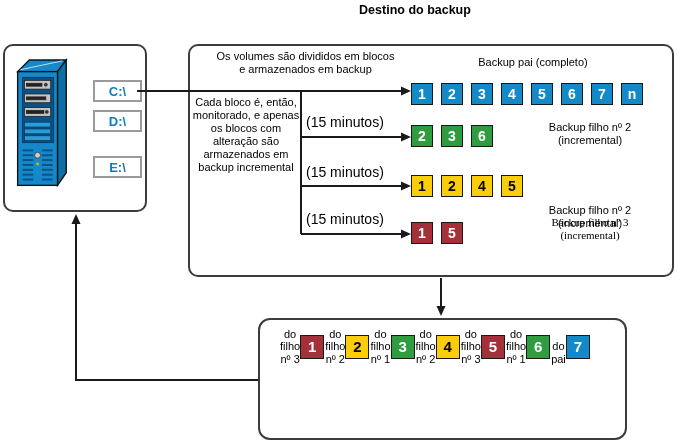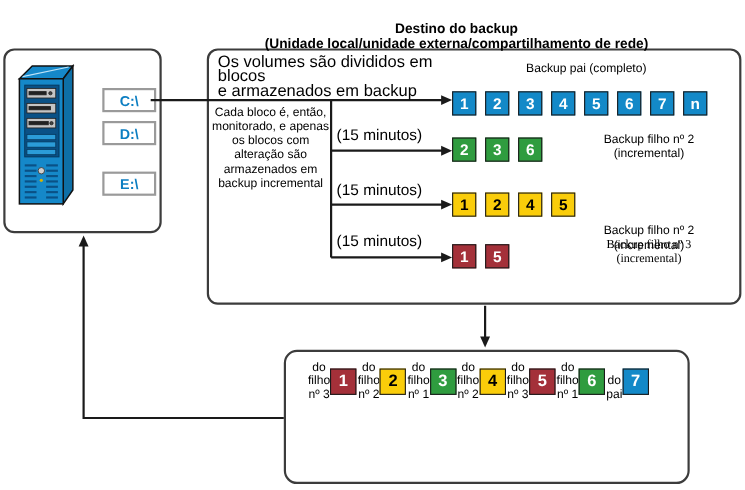--- a/index.html
+++ b/index.html
@@ -6,35 +6,35 @@
   #canvas {
     position:relative; width:677px; height:445px;
     font-family:"Liberation Sans", sans-serif;
     color:#000; background:#fff; overflow:hidden;
   }
   .pre { white-space:pre-line; }
   .abs { position:absolute; }
 
   
   #title { left:160px; top:3px; width:510px; text-align:center;
-           font-weight:bold; font-size:12.5px; line-height:14px; z-index:3;margin-top:16px; }
+           font-weight:bold; font-size:12.5px; line-height:14px; z-index:3; }
 
   
   .rbox { position:absolute; border:2px solid #3c3c3c; border-radius:10px; background:#fff; box-sizing:border-box; }
   #server-box  { left:3px;   top:44px;  width:144px; height:168px; z-index:0; }
   #backup-box  { left:188px; top:44px;  width:486px; height:233px; z-index:0; }
   #restore-box { left:258px; top:318px; width:369px; height:122px; border-radius:12px; z-index:0; }
 
   
   .drive { position:absolute; left:88px; width:49px; height:22px; background:#fff;
            border:2px solid #9a9a9a; box-sizing:border-box; display:flex; align-items:center; justify-content:center;
            font-weight:bold; font-size:13px; z-index:2; }
 
   
-  #top-note  { left:198px; top:50px;  width:215px; text-align:left; font-size:15px; line-height:13px; z-index:2; }
+  #top-note  { left:198px; top:50px;  width:215px; text-align:center; font-size:11px; line-height:13px; z-index:2; }
   #left-note { left:190px; top:96px;  width:112px; text-align:center; font-size:11px; line-height:13px; z-index:2; }
   .interval  { position:absolute; left:306px; font-size:14px; z-index:2; }
 
   
   .blocks-row { position:absolute; left:411px; display:flex; gap:8px; z-index:2; }
   .block { width:22px; height:22px; box-sizing:border-box; border:1px solid #1a1a1a;
            display:flex; align-items:center; justify-content:center;
            font-weight:bold; font-size:14px; }
   .row-label { position:absolute; text-align:center; font-size:11px; line-height:13px; z-index:2; }
 
@@ -50,21 +50,20 @@
   #arrows { position:absolute; left:0; top:0; z-index:1; pointer-events:none; }
   #server-art { position:absolute; left:0; top:0; width:100%; height:100%; }
 </style>
 </head>
 <body>
 
 <div id="canvas">
 
   <div id="title" class="abs">
     <div>Destino do backup</div>
-    <div>(Unidade local/unidade externa/compartilhamento de rede)</div>
   </div>
 
   <div id="server-box" class="rbox">
     <svg id="server-art" viewBox="0 0 144 168">
 
       <polygon points="13,26 25,14 63,14 54,26" fill="#1588C9" stroke="#111" stroke-width="1.4"></polygon>
       <line x1="16" y1="24" x2="59" y2="15" stroke="#BEE3F7" stroke-width="1"></line>
 
       <polygon points="54,26 63,14 63,130 54,143" fill="#0E6FA6" stroke="#111" stroke-width="1.4"></polygon>
 

